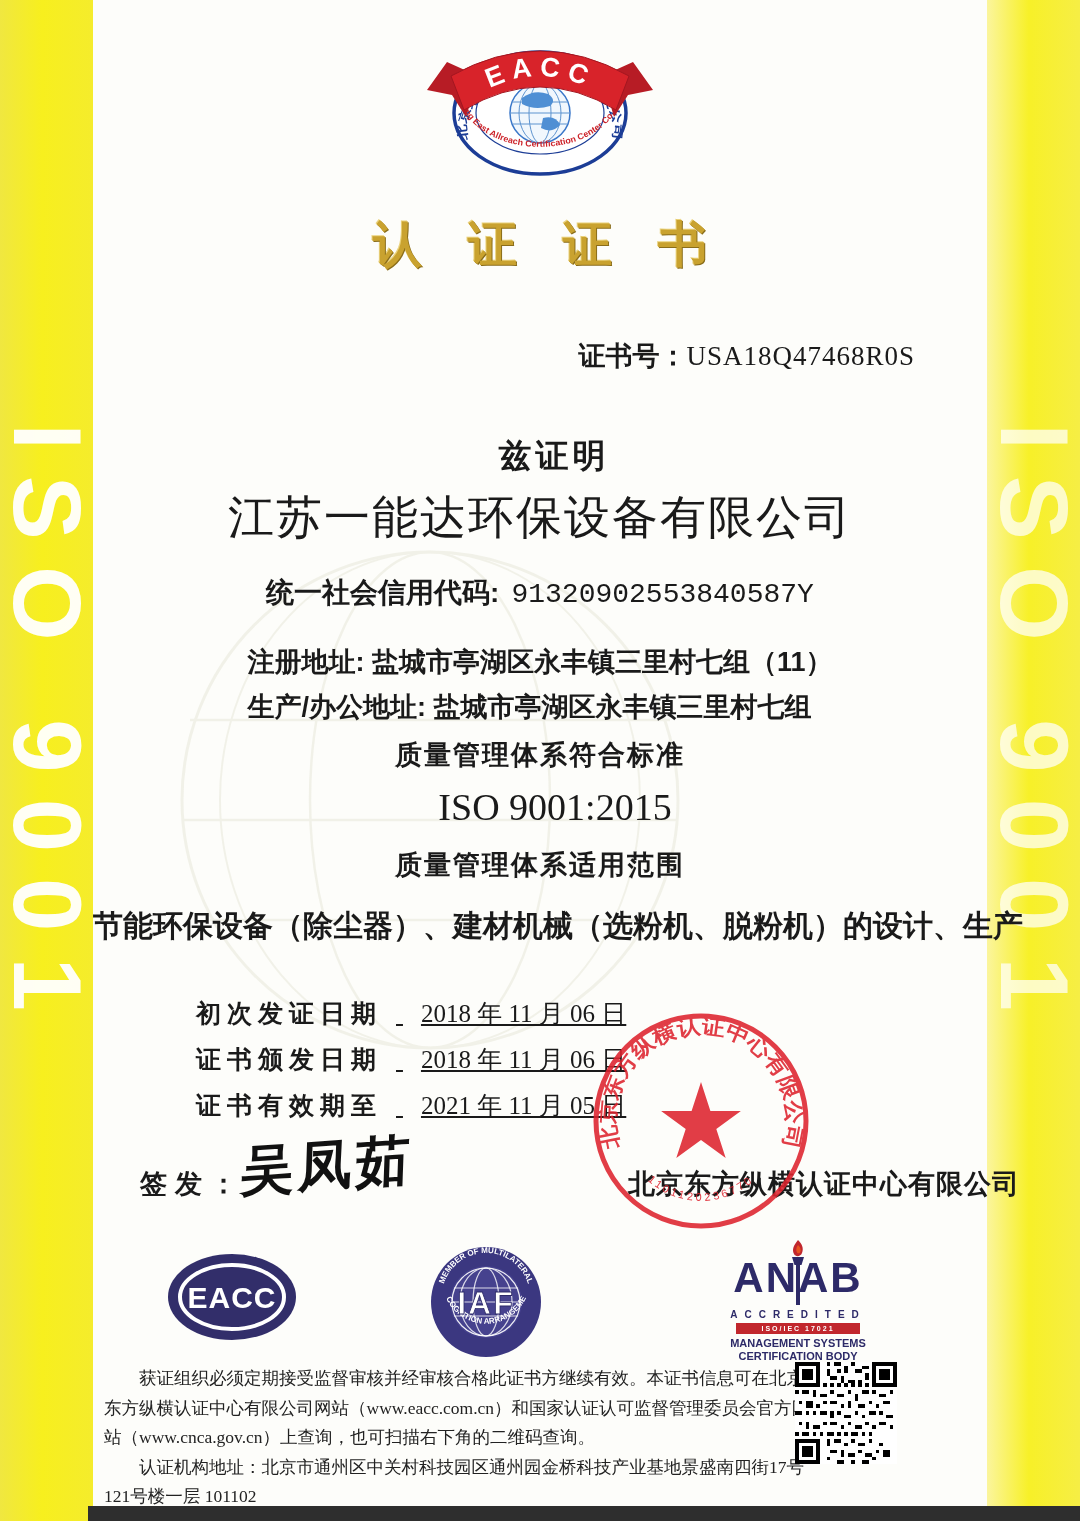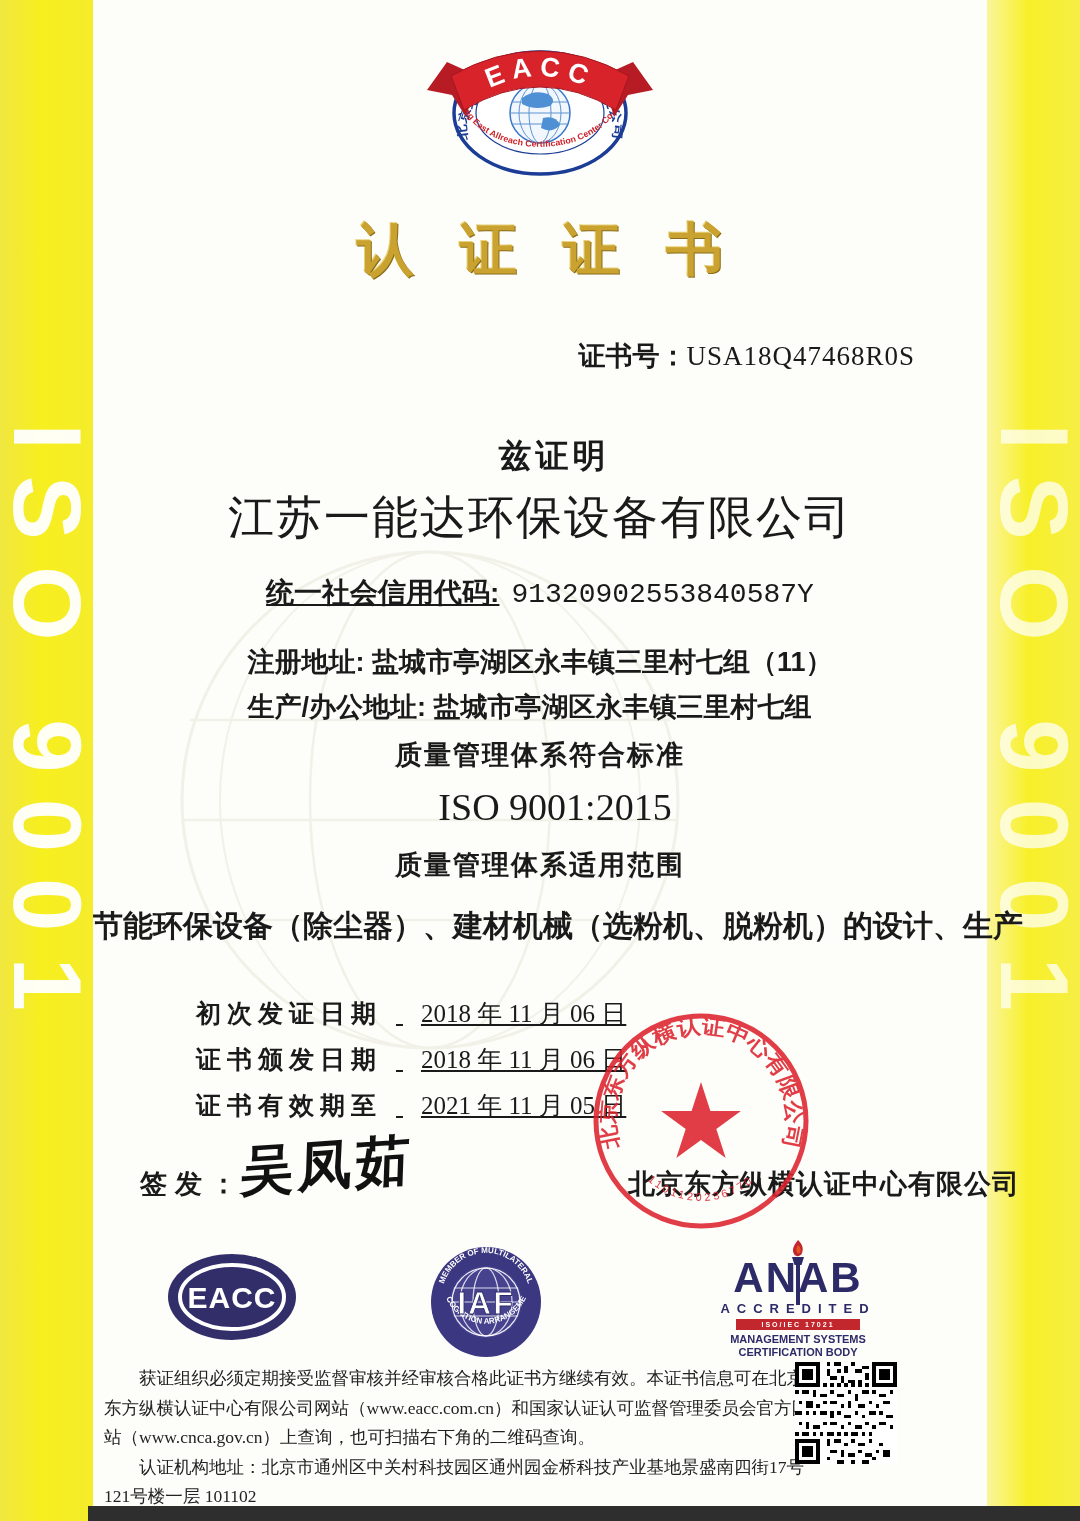--- a/index.html
+++ b/index.html
@@ -21,33 +21,33 @@
 
   
   .watermark { position:absolute; left:150px; top:520px; opacity:0.10; }
 
   
   .logo-top { position:absolute; left:425px; top:18px; }
 
   
   .cert-title {
     position:absolute; left:93px; right:93px; top:212px; text-align:center;
-    font-size:57px; font-weight:700; letter-spacing:46px; text-indent:46px;
+    font-size:49px; font-weight:700; letter-spacing:46px; text-indent:46px;
     color:#c9a22f; text-shadow:1px 1px 0 #8a6d1a, -1px -1px 0 #ead27c;
   }
   .cert-no { position:absolute; top:338px; right:165px; font-size:27px; white-space:nowrap; }
   .cert-no .lbl { font-weight:700; }
   .cert-no .val { font-family:"Liberation Serif","DejaVu Serif",serif; letter-spacing:1px; }
 
   
   .center-line { position:absolute; left:93px; right:93px; text-align:center; white-space:nowrap; }
   .certify   { top:434px; font-size:33px; font-weight:700; letter-spacing:4px;padding-left:28px; }
   .company   { top:487px; font-size:46px; font-weight:400; letter-spacing:2px; }
   .credit    { top:574px; font-size:28px; }
-  .credit .lbl { font-weight:700;text-decoration:underline; }
+  .credit .lbl { font-weight:700; }
   .credit .val { font-family:Liberation Mono, monospace; margin-left:12px; }
   .addr-wrap { position:absolute; left:93px; right:93px; top:640px; display:flex; justify-content:center; }
   .addr-inner { text-align:left; font-size:27px; font-weight:700; line-height:45px; }
   .std-caption   { top:737px; font-size:27px; font-weight:700; letter-spacing:2px; }
   .standard      { top:785px; font-size:38px; font-family:"Liberation Serif","DejaVu Serif",serif;margin-left:30px; }
   .scope-caption { top:847px; font-size:27px; font-weight:700; letter-spacing:2px; }
   .scope         { top:906px; font-size:30px; font-weight:700; }
 
   
   .dates { position:absolute; left:196px; top:990px; font-size:25px;text-decoration:underline; }
@@ -65,21 +65,21 @@
   
   .seal { position:absolute; left:586px; top:1006px; z-index:5; }
   .issuer-line { position:absolute; left:628px; top:1166px; font-size:27px; font-weight:600; letter-spacing:1px; z-index:4; white-space:nowrap; }
 
   
   .logo-eacc { position:absolute; left:166px; top:1252px; }
   .logo-iaf  { position:absolute; left:430px; top:1246px; }
   .anab { position:absolute; left:700px; top:1256px; width:196px; text-align:center; color:#2d2a68; }
   .anab-main { position:relative; font-size:42px; font-weight:800; letter-spacing:2px; line-height:44px; z-index:2; }
   .anab-torch { position:absolute; left:50%; top:-16px; transform:translateX(-50%); z-index:3; }
-  .anab-accredited { font-size:13px; font-weight:700; letter-spacing:7px; margin-top:1px; }
+  .anab-accredited { font-size:10px; font-weight:700; letter-spacing:7px; margin-top:9px; }
   .anab-bar { width:124px; height:11px; background:#c1272d; margin:3px auto 3px auto; color:#fff; font-size:7px; line-height:11px; letter-spacing:2px; font-weight:700; }
   .anab-sub { font-size:11px; font-weight:700; line-height:13px; }
 
   
   .footer-text { position:absolute; left:104px; top:1364px; font-size:17.5px; line-height:29.5px;
                  font-family:"Liberation Serif","DejaVu Serif",serif; color:#222; }
   .footer-text div { white-space:nowrap; }
   .footer-text .indent { padding-left:35px; }
   .qr { position:absolute; left:795px; top:1362px; }
 </style>

